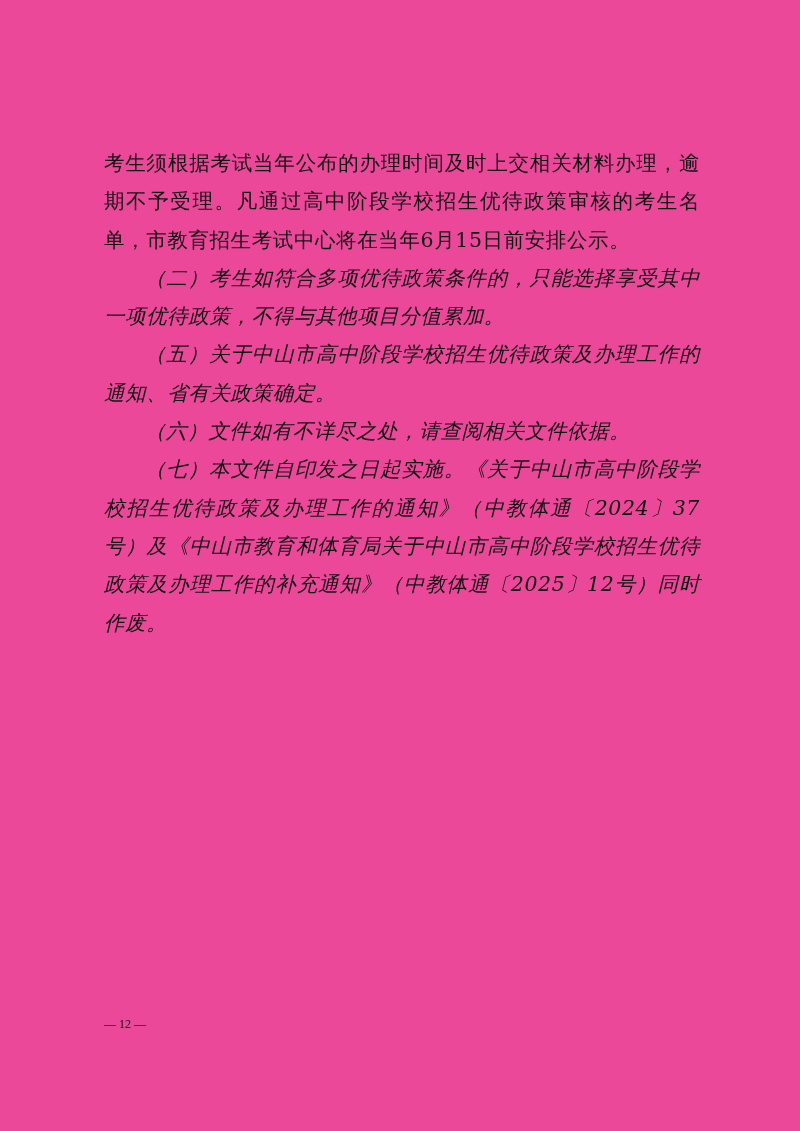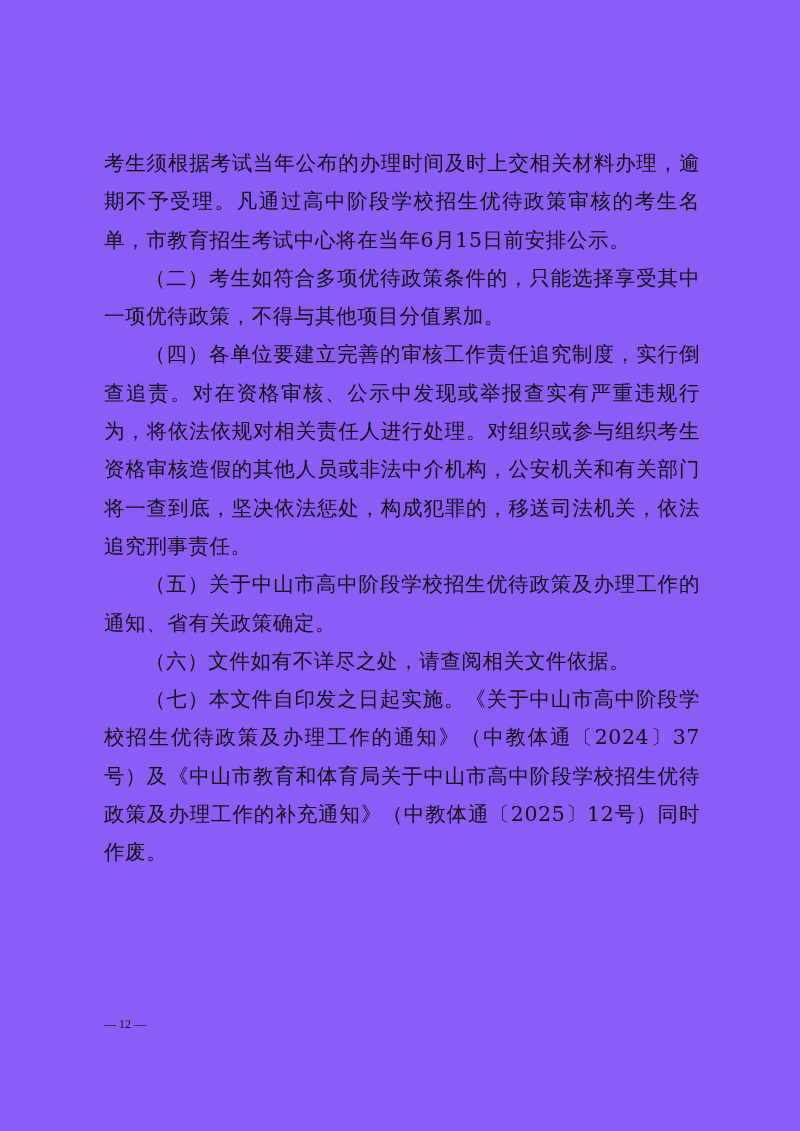--- a/index.html
+++ b/index.html
@@ -1,38 +1,37 @@
 <!DOCTYPE html>
 <html><head>
   <meta charset="utf-8">
   <style>
     html, body { margin: 0; padding: 0; background: #ffffff; }
     body { width: 800px; height: 1131px; position: relative; overflow: hidden; }
-    .page { position: absolute; left: 0; top: 0; width: 800px; height: 1131px; background: #8b5cf6; }
+    .page { position: absolute; left: 0; top: 0; width: 800px; height: 1131px; background: #ec4899; }
     .content {
       position: absolute; left: 104px; top: 144px; width: 596px;
       font-family: "DejaVu Serif", "Liberation Serif", serif;
       font-size: 20.5px; line-height: 38.3px; color: #111111;
       text-align: justify; text-justify: inter-character;
       letter-spacing: 0.6px;
     }
     .para { margin: 0; text-indent: 0; }
-    .para.indent { text-indent: 2em; }
+    .para.indent { text-indent: 2em; font-style: italic; }
     .footer {
       position: absolute; left: 104px; top: 1017px;
       font-family: "Liberation Serif", "DejaVu Serif", serif;
       font-size: 12px; color: #111111;
     }
   </style>
 </head>
 <body>
 
 <div class="page">
   <div class="content">
     <p class="para">考生须根据考试当年公布的办理时间及时上交相关材料办理，逾期不予受理。凡通过高中阶段学校招生优待政策审核的考生名单，市教育招生考试中心将在当年6月15日前安排公示。</p>
     <p class="para indent">（二）考生如符合多项优待政策条件的，只能选择享受其中一项优待政策，不得与其他项目分值累加。</p>
-    <p class="para indent">（四）各单位要建立完善的审核工作责任追究制度，实行倒查追责。对在资格审核、公示中发现或举报查实有严重违规行为，将依法依规对相关责任人进行处理。对组织或参与组织考生资格审核造假的其他人员或非法中介机构，公安机关和有关部门将一查到底，坚决依法惩处，构成犯罪的，移送司法机关，依法追究刑事责任。</p>
     <p class="para indent">（五）关于中山市高中阶段学校招生优待政策及办理工作的通知、省有关政策确定。</p>
     <p class="para indent">（六）文件如有不详尽之处，请查阅相关文件依据。</p>
     <p class="para indent">（七）本文件自印发之日起实施。《关于中山市高中阶段学校招生优待政策及办理工作的通知》（中教体通〔2024〕37号）及《中山市教育和体育局关于中山市高中阶段学校招生优待政策及办理工作的补充通知》（中教体通〔2025〕12号）同时作废。</p>
   </div>
   <div class="footer">— 12 —</div>
 </div>
 
 </body></html>

